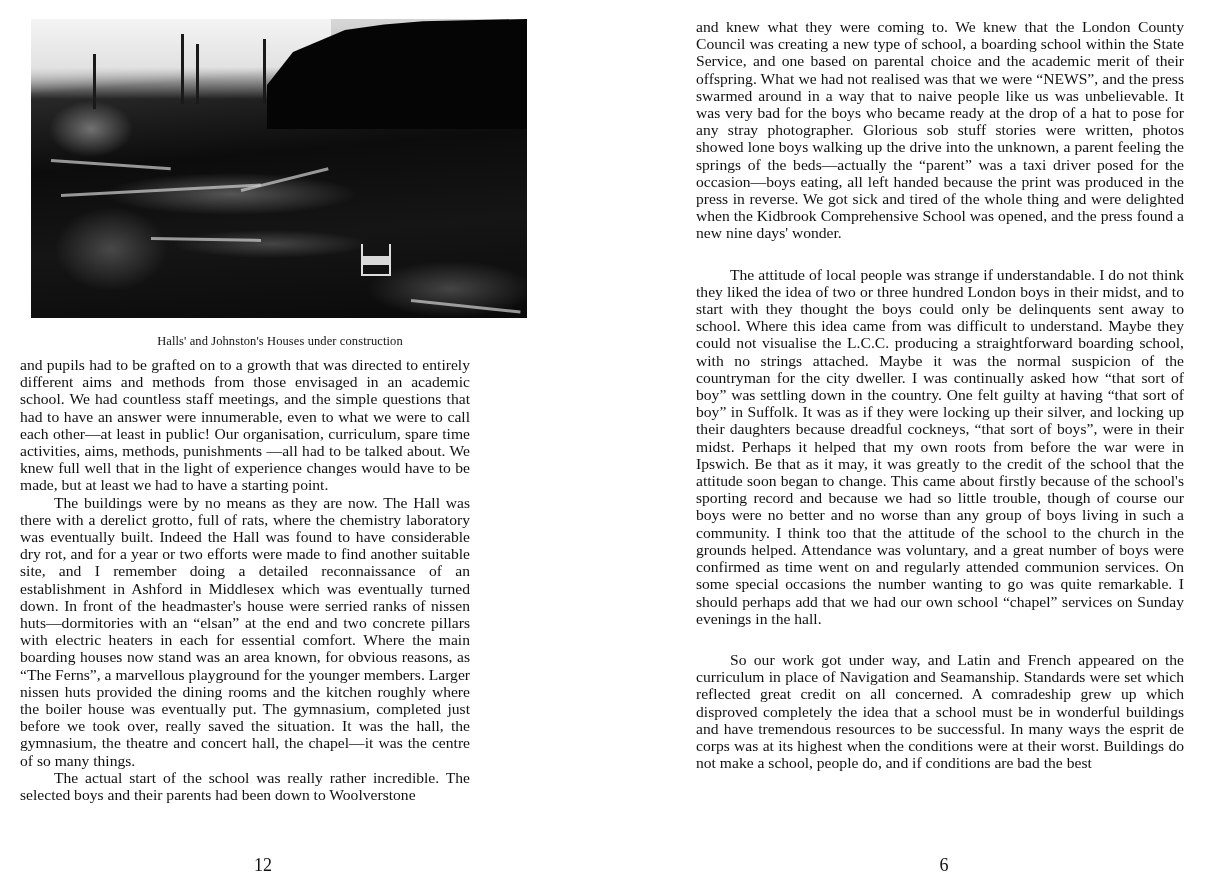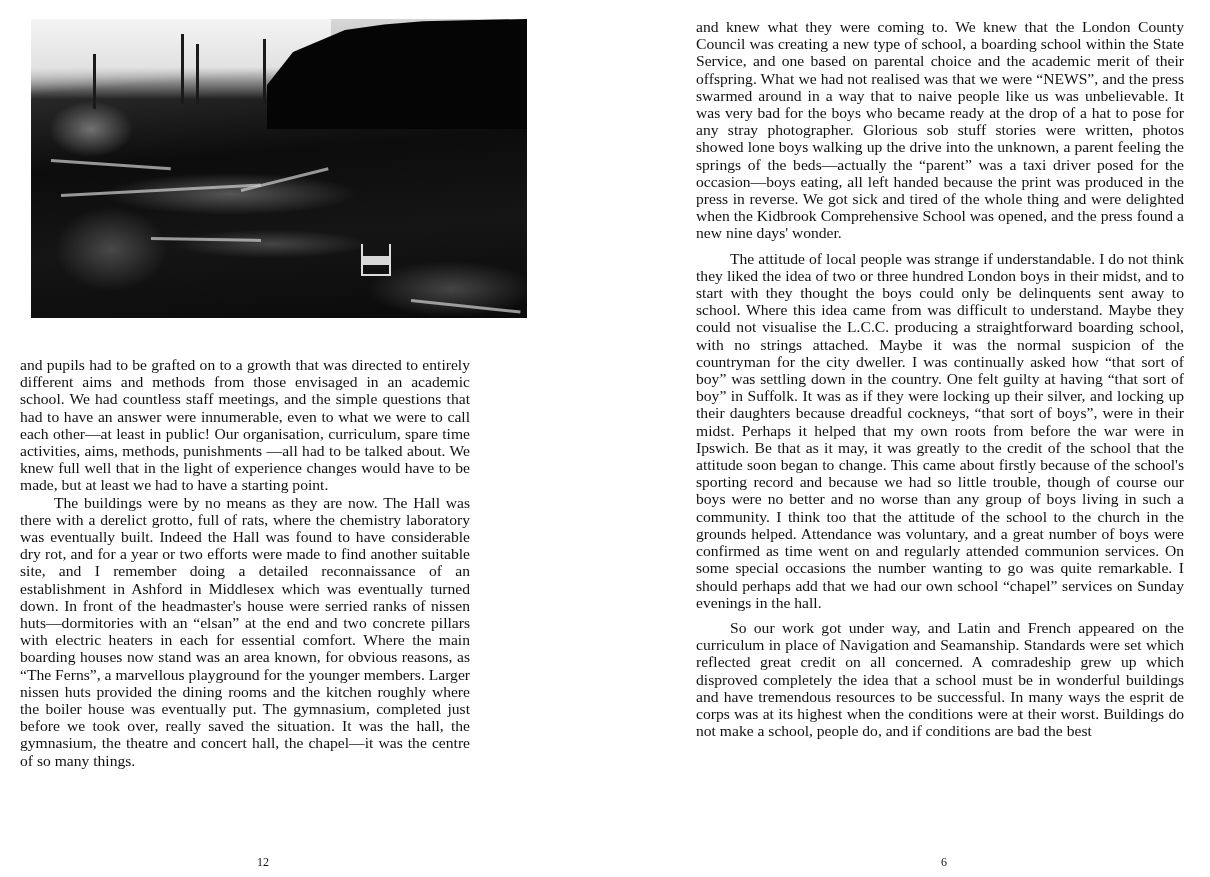--- a/index.html
+++ b/index.html
@@ -26,26 +26,26 @@
   .photo .sign { position: absolute; left: 330px; top: 225px; width: 26px; height: 30px; border: 2px solid #ddd;
                  border-top: none; background: linear-gradient(180deg, transparent 40%, #d8d8d8 40%, #d8d8d8 70%, transparent 70%); }
   .photo .trench { position: absolute; height: 3px; background: rgba(210,210,210,0.7); transform-origin: left center; }
 
   .caption { position: absolute; left: 0; width: 560px; top: 334px; text-align: center;
              font-size: 12.5px; letter-spacing: 0.1px; }
 
   .text { position: absolute; font-size: 15.6px; line-height: 17.2px; text-align: justify; }
   .text p { margin: 0; }
   .text p.indent { text-indent: 34px; }
-  .text p.gap { margin-top: 8px; }
+  .text p.gap { margin-top: 24px; }
   .text-left { left: 20px; top: 356px; width: 450px; }
   .text-right { left: 692px; top: 18px; width: 488px; }
   .text-right { left: 87px; }
 
-  .page-num { position: absolute; top: 855px; font-size: 12px; text-align: center; width: 40px; }
+  .page-num { position: absolute; top: 855px; font-size: 18px; text-align: center; width: 40px; }
   .page-left .page-num { left: 243px; }
   .page-right .page-num { left: 315px; }
 </style>
 </head>
 <body>
 
 <div class="page page-left">
   <div class="photo" title="Photograph of a construction site with trenches and trees in the background">
     <div class="sky"></div>
     <div class="treeline"></div>
@@ -53,24 +53,26 @@
     <div class="tree" style="left:165px; top:25px; height:60px;"></div>
     <div class="tree" style="left:62px; top:35px; height:55px;"></div>
     <div class="tree" style="left:232px; top:20px; height:65px;"></div>
     <div class="trench" style="left:20px; top:140px; width:120px; transform:rotate(4deg);"></div>
     <div class="trench" style="left:30px; top:175px; width:200px; transform:rotate(-3deg);"></div>
     <div class="trench" style="left:210px; top:170px; width:90px; transform:rotate(-14deg);"></div>
     <div class="trench" style="left:120px; top:218px; width:110px; transform:rotate(1deg);"></div>
     <div class="trench" style="left:380px; top:280px; width:110px; transform:rotate(6deg);"></div>
     <div class="sign"></div>
   </div>
+  <div class="caption">Halls' and Johnston's Houses under construction</div>
 
   <div class="text text-left">
     <p>and pupils had to be grafted on to a growth that was directed to entirely different aims and methods from those envisaged in an academic school. We had countless staff meetings, and the simple questions that had to have an answer were innumerable, even to what we were to call each other—at least in public! Our organisation, curriculum, spare time activities, aims, methods, punishments —all had to be talked about. We knew full well that in the light of experience changes would have to be made, but at least we had to have a starting point.</p>
     <p class="indent">The buildings were by no means as they are now. The Hall was there with a derelict grotto, full of rats, where the chemistry laboratory was eventually built. Indeed the Hall was found to have considerable dry rot, and for a year or two efforts were made to find another suitable site, and I remember doing a detailed reconnaissance of an establishment in Ashford in Middlesex which was eventually turned down. In front of the headmaster's house were serried ranks of nissen huts—dormitories with an “elsan” at the end and two concrete pillars with electric heaters in each for essential comfort. Where the main boarding houses now stand was an area known, for obvious reasons, as “The Ferns”, a marvellous playground for the younger members. Larger nissen huts provided the dining rooms and the kitchen roughly where the boiler house was eventually put. The gymnasium, completed just before we took over, really saved the situation. It was the hall, the gymnasium, the theatre and concert hall, the chapel—it was the centre of so many things.</p>
+    <p class="indent">The actual start of the school was really rather incredible. The selected boys and their parents had been down to Woolverstone</p>
   </div>
 
   <div class="page-num">12</div>
 </div>
 
 <div class="page page-right">
   <div class="text text-right">
     <p>and knew what they were coming to. We knew that the London County Council was creating a new type of school, a boarding school within the State Service, and one based on parental choice and the academic merit of their offspring. What we had not realised was that we were “NEWS”, and the press swarmed around in a way that to naive people like us was unbelievable. It was very bad for the boys who became ready at the drop of a hat to pose for any stray photographer. Glorious sob stuff stories were written, photos showed lone boys walking up the drive into the unknown, a parent feeling the springs of the beds—actually the “parent” was a taxi driver posed for the occasion—boys eating, all left handed because the print was produced in the press in reverse. We got sick and tired of the whole thing and were delighted when the Kidbrook Comprehensive School was opened, and the press found a new nine days' wonder.</p>
     <p class="indent gap">The attitude of local people was strange if understandable. I do not think they liked the idea of two or three hundred London boys in their midst, and to start with they thought the boys could only be delinquents sent away to school. Where this idea came from was difficult to understand. Maybe they could not visualise the L.C.C. producing a straightforward boarding school, with no strings attached. Maybe it was the normal suspicion of the countryman for the city dweller. I was continually asked how “that sort of boy” was settling down in the country. One felt guilty at having “that sort of boy” in Suffolk. It was as if they were locking up their silver, and locking up their daughters because dreadful cockneys, “that sort of boys”, were in their midst. Perhaps it helped that my own roots from before the war were in Ipswich. Be that as it may, it was greatly to the credit of the school that the attitude soon began to change. This came about firstly because of the school's sporting record and because we had so little trouble, though of course our boys were no better and no worse than any group of boys living in such a community. I think too that the attitude of the school to the church in the grounds helped. Attendance was voluntary, and a great number of boys were confirmed as time went on and regularly attended communion services. On some special occasions the number wanting to go was quite remarkable. I should perhaps add that we had our own school “chapel” services on Sunday evenings in the hall.</p>
     <p class="indent gap">So our work got under way, and Latin and French appeared on the curriculum in place of Navigation and Seamanship. Standards were set which reflected great credit on all concerned. A comradeship grew up which disproved completely the idea that a school must be in wonderful buildings and have tremendous resources to be successful. In many ways the esprit de corps was at its highest when the conditions were at their worst. Buildings do not make a school, people do, and if conditions are bad the best</p>

